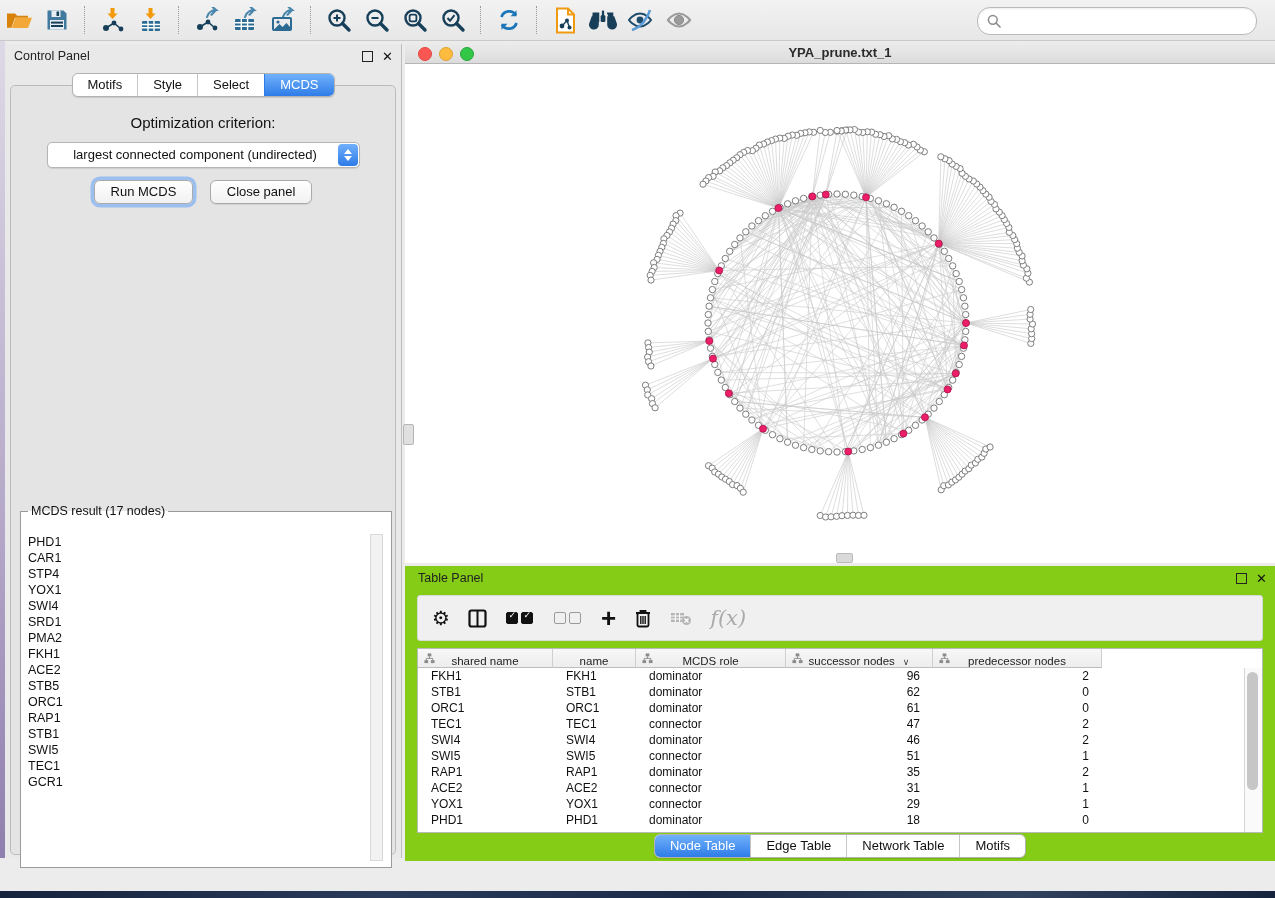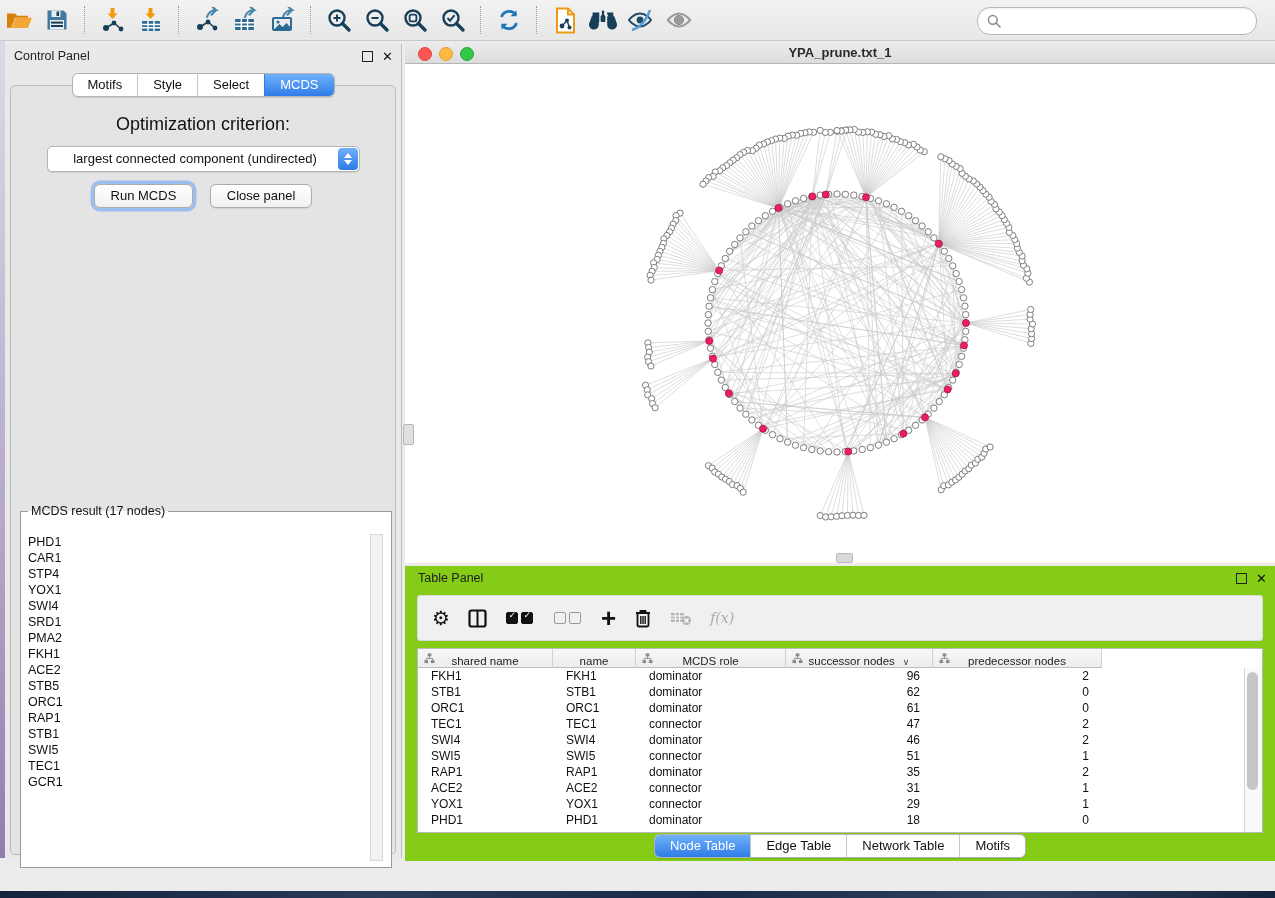--- a/index.html
+++ b/index.html
@@ -23,21 +23,21 @@
   .panel-title{position:relative;height:24px;line-height:24px;font-size:12.5px;color:#222;padding-left:9px;}
   .panel-icons{position:absolute;right:8px;top:0;height:24px;display:flex;align-items:center;gap:9px;}
   .float-ico{width:9px;height:9px;border:1.6px solid #222;display:inline-block;}
   .close-ico{font-size:13px;font-weight:bold;color:#111;line-height:1;}
   .seg{display:inline-flex;background:#fff;border:1px solid #b3b3b3;border-radius:6px;overflow:hidden;box-shadow:0 1px 1px rgba(0,0,0,.12);}
   .seg>div{padding:3px 15px 4px;font-size:13px;color:#111;border-left:1px solid #c6c6c6;white-space:nowrap;}
   .seg>div:first-child{border-left:none;}
   .seg>div.active{background:linear-gradient(#71b1fb,#2e7ce8);color:#fff;border-left-color:#2e7ce8;}
   .ctrl-tabs-row{position:absolute;left:0;top:29px;width:100%;text-align:center;z-index:3;}
   .ctrl-content{position:absolute;left:5px;top:41px;width:384px;height:768px;background:#e4e4e4;border:1px solid #bcbcbc;border-radius:5px;}
-  .opt-label{margin-top:28px;text-align:center;font-size:18px;color:#111;}
+  .opt-label{margin-top:28px;text-align:center;font-size:15px;color:#111;}
   .dropdown{position:relative;margin:11px auto 0;width:311px;height:24px;background:#fff;border:1px solid #b5b5b5;border-radius:5px;box-shadow:0 1px 1px rgba(0,0,0,.1);}
   .dropdown .dd-text{display:block;text-align:center;line-height:24px;font-size:13px;color:#111;padding-right:22px;padding-left:6px;white-space:nowrap;overflow:hidden;}
   .dd-stepper{position:absolute;right:1px;top:1px;width:20px;height:22px;border-radius:4px;background:linear-gradient(#70b0fb,#2d7be8);display:flex;flex-direction:column;align-items:center;justify-content:center;gap:2px;}
   .dd-up{width:0;height:0;border-left:4px solid transparent;border-right:4px solid transparent;border-bottom:5px solid #fff;}
   .dd-down{width:0;height:0;border-left:4px solid transparent;border-right:4px solid transparent;border-top:5px solid #fff;}
   .btn-row{margin-top:12px;text-align:center;}
   .mac-btn{display:inline-block;background:linear-gradient(#ffffff,#f1f1f1);border:1px solid #ababab;border-radius:6px;padding:3px 16px 4px;font-size:13px;color:#111;margin:0 6px;box-shadow:0 1px 1px rgba(0,0,0,.08);}
   .mac-btn.focused{box-shadow:0 0 0 3.5px rgba(115,170,245,.65);}
   fieldset.mcds{position:absolute;left:9px;top:418px;width:358px;height:358px;background:#fff;border:1px solid #9a9a9a;margin:0;padding:2px 6px;}
   fieldset.mcds legend{font-size:12.5px;color:#111;padding:0 3px;margin-left:1px;}
@@ -55,21 +55,21 @@
   .net-title{text-align:center;font-size:13px;font-weight:700;color:#2b2b2b;line-height:21px;}
   .net-canvas{position:relative;width:870px;height:499px;background:#fff;overflow:hidden;}
   .vdiv-thumb{position:absolute;left:-2px;top:382px;width:9px;height:19px;background:#e0e0e0;border:1px solid #b5b5b5;border-radius:2px;z-index:5;}
   .hdiv-thumb{position:absolute;left:431px;bottom:-1px;width:15px;height:8px;background:#d9d9d9;border:1px solid #bbb;border-radius:2px;z-index:5;}
 
   
   .table-panel{position:absolute;left:405px;top:566px;width:870px;height:295px;background:#84cc16;}
   .tp-toolbar{position:absolute;left:12px;top:29px;width:846px;height:46px;background:#f0f0f0;border:1px solid #d8d8d8;border-radius:3px;display:flex;align-items:center;gap:18px;padding-left:14px;box-sizing:border-box;}
   .tp-ico{display:flex;align-items:center;justify-content:center;}
   .gear-glyph{font-size:20px;color:#111;line-height:1;}
-  .fx{font-family:"DejaVu Serif","Liberation Serif",serif;font-style:italic;font-size:14px;color:#a9a9a9;}
+  .fx{font-family:"DejaVu Serif","Liberation Serif",serif;font-style:italic;font-size:21px;color:#a9a9a9;}
   .cb{display:inline-block;width:10px;height:10px;border:1.6px solid #111;border-radius:2px;margin:0 1.5px;position:relative;}
   .cb.checked{background:#111;}
   .cb.checked:after{content:"✓";position:absolute;left:1px;top:-3px;color:#fff;font-size:9px;font-weight:bold;}
   .cb.un{border-color:#9a9a9a;}
   .plus-glyph{font-size:26px;font-weight:700;color:#111;line-height:0.8;}
 
   .node-table{position:absolute;left:12px;top:82px;width:846px;height:185px;background:#fff;border:1px solid #b9b9b9;box-sizing:border-box;overflow:hidden;}
   .nt-header{position:absolute;left:0;top:0;height:19px;display:flex;}
   .nt-hcell{position:relative;background:linear-gradient(#f7f7f7,#ededed);border-right:1px solid #cfcfcf;border-bottom:1px solid #bdbdbd;display:flex;align-items:flex-end;justify-content:center;font-size:11.5px;color:#222;box-sizing:border-box;}
   .nt-hcell .hicon{position:absolute;left:6px;top:4px;}

